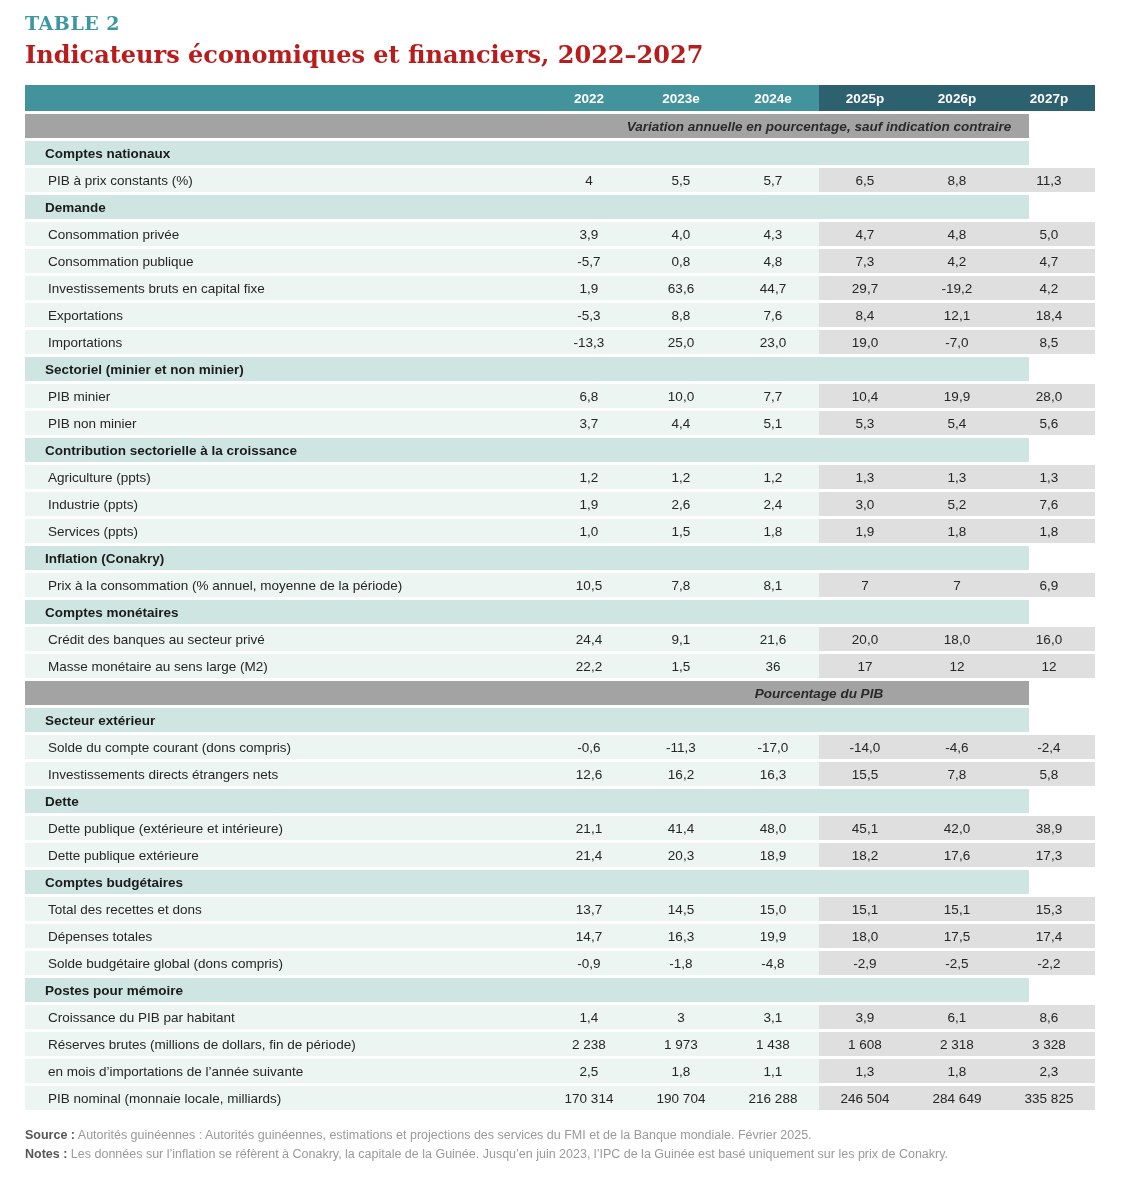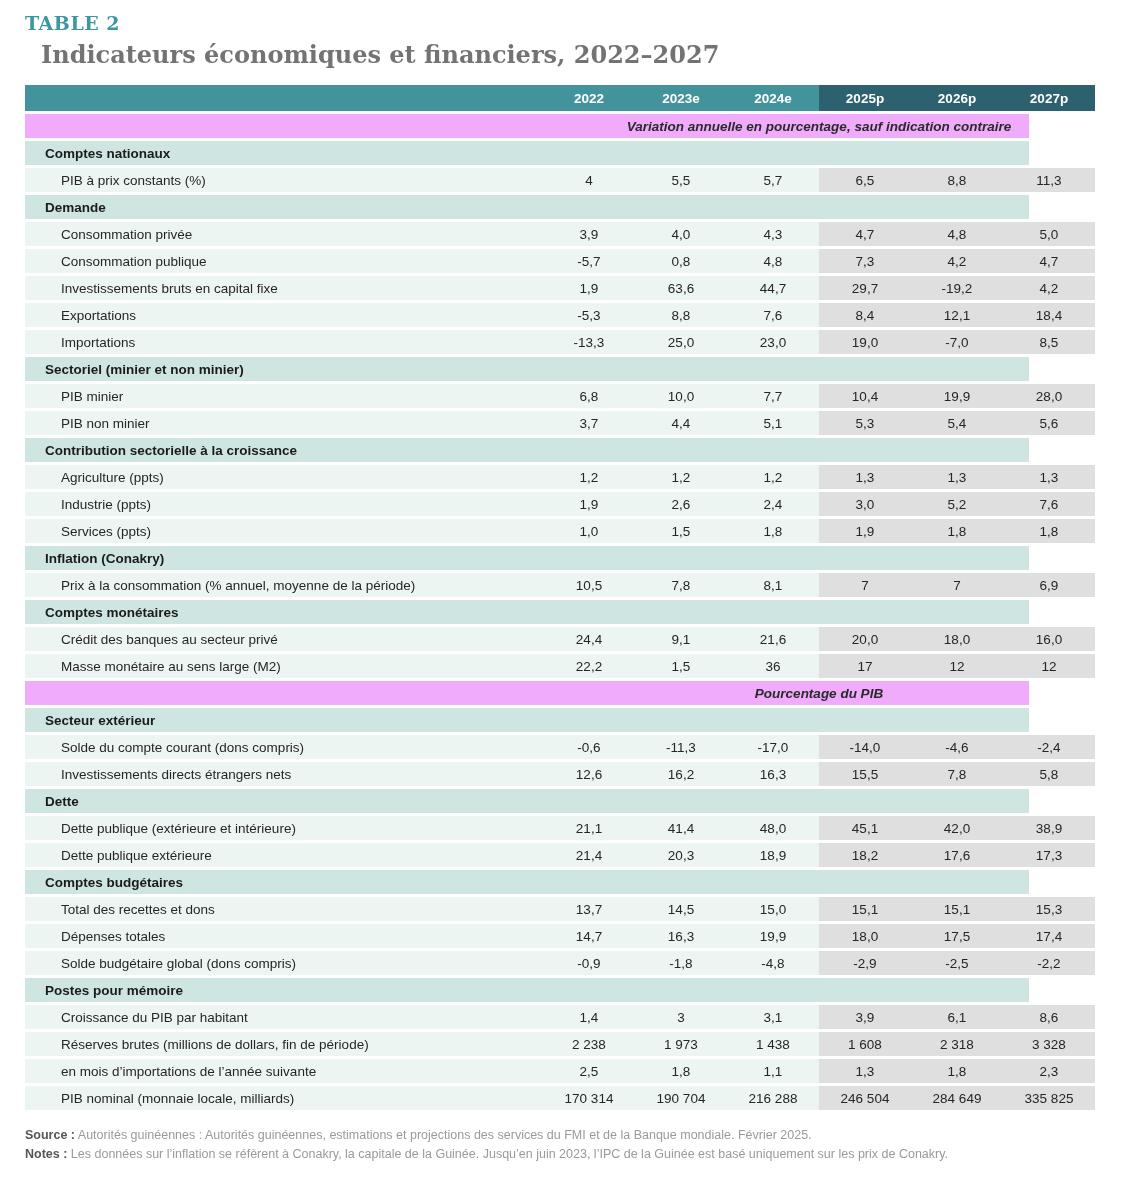--- a/index.html
+++ b/index.html
@@ -21,52 +21,52 @@
     font-weight:bold;
     font-size:19px;
     letter-spacing:0.5px;
     color:var(--title-teal);
     margin:0 0 6px 0;
   }
   .table-title{
     font-family:"DejaVu Serif", serif;
     font-weight:bold;
     font-size:24px;
-    color:#737373;
-    margin:0 0 16px 16px;
+    color:#b91c1c;
+    margin:0 0 16px 0;
   }
 
   .econ-table{width:1004px;}
   .row, .header-row{display:flex;margin-bottom:3px;}
   .header-row{height:26px;}
   .h-label{flex:0 0 518px;background:var(--header-light);}
   .h-cell{
     flex:0 0 92px;display:flex;align-items:center;justify-content:center;
     color:#ffffff;font-weight:bold;font-size:13.5px;
   }
   .h-light{background:var(--header-light);}
   .h-dark{background:var(--header-dark);}
 
   .row{height:24px;}
   .section-row{background:var(--section-bg);}
   .section-label{
     display:flex;align-items:center;
     padding-left:20px;font-weight:bold;font-size:13.5px;color:#1b1b1b;width:100%;
   }
 
-  .note-row{background:#f0abfc;}
+  .note-row{background:#a3a3a3;}
   .note-spacer{flex:0 0 518px;}
   .note-text{
     flex:0 0 552px;display:flex;align-items:center;justify-content:center;
     font-style:italic;font-weight:bold;font-size:13.5px;color:#2a2a2a;
   }
 
   .data-row .d-label{
     flex:0 0 518px;display:flex;align-items:center;
-    background:var(--row-bg);padding-left:36px;font-size:13.5px;color:#262626;
+    background:var(--row-bg);padding-left:23px;font-size:13.5px;color:#262626;
   }
   .data-row .d-label.d-indent2{}
   .d-cell{
     flex:0 0 92px;display:flex;align-items:center;justify-content:center;
     font-size:13.5px;color:#262626;
   }
   .d-hist{background:var(--row-bg);}
   .d-proj{background:var(--proj-bg);}
 
   .footnotes{margin-top:16px;width:1098px;font-size:12.5px;line-height:1.5;color:#9a9a9a;}

